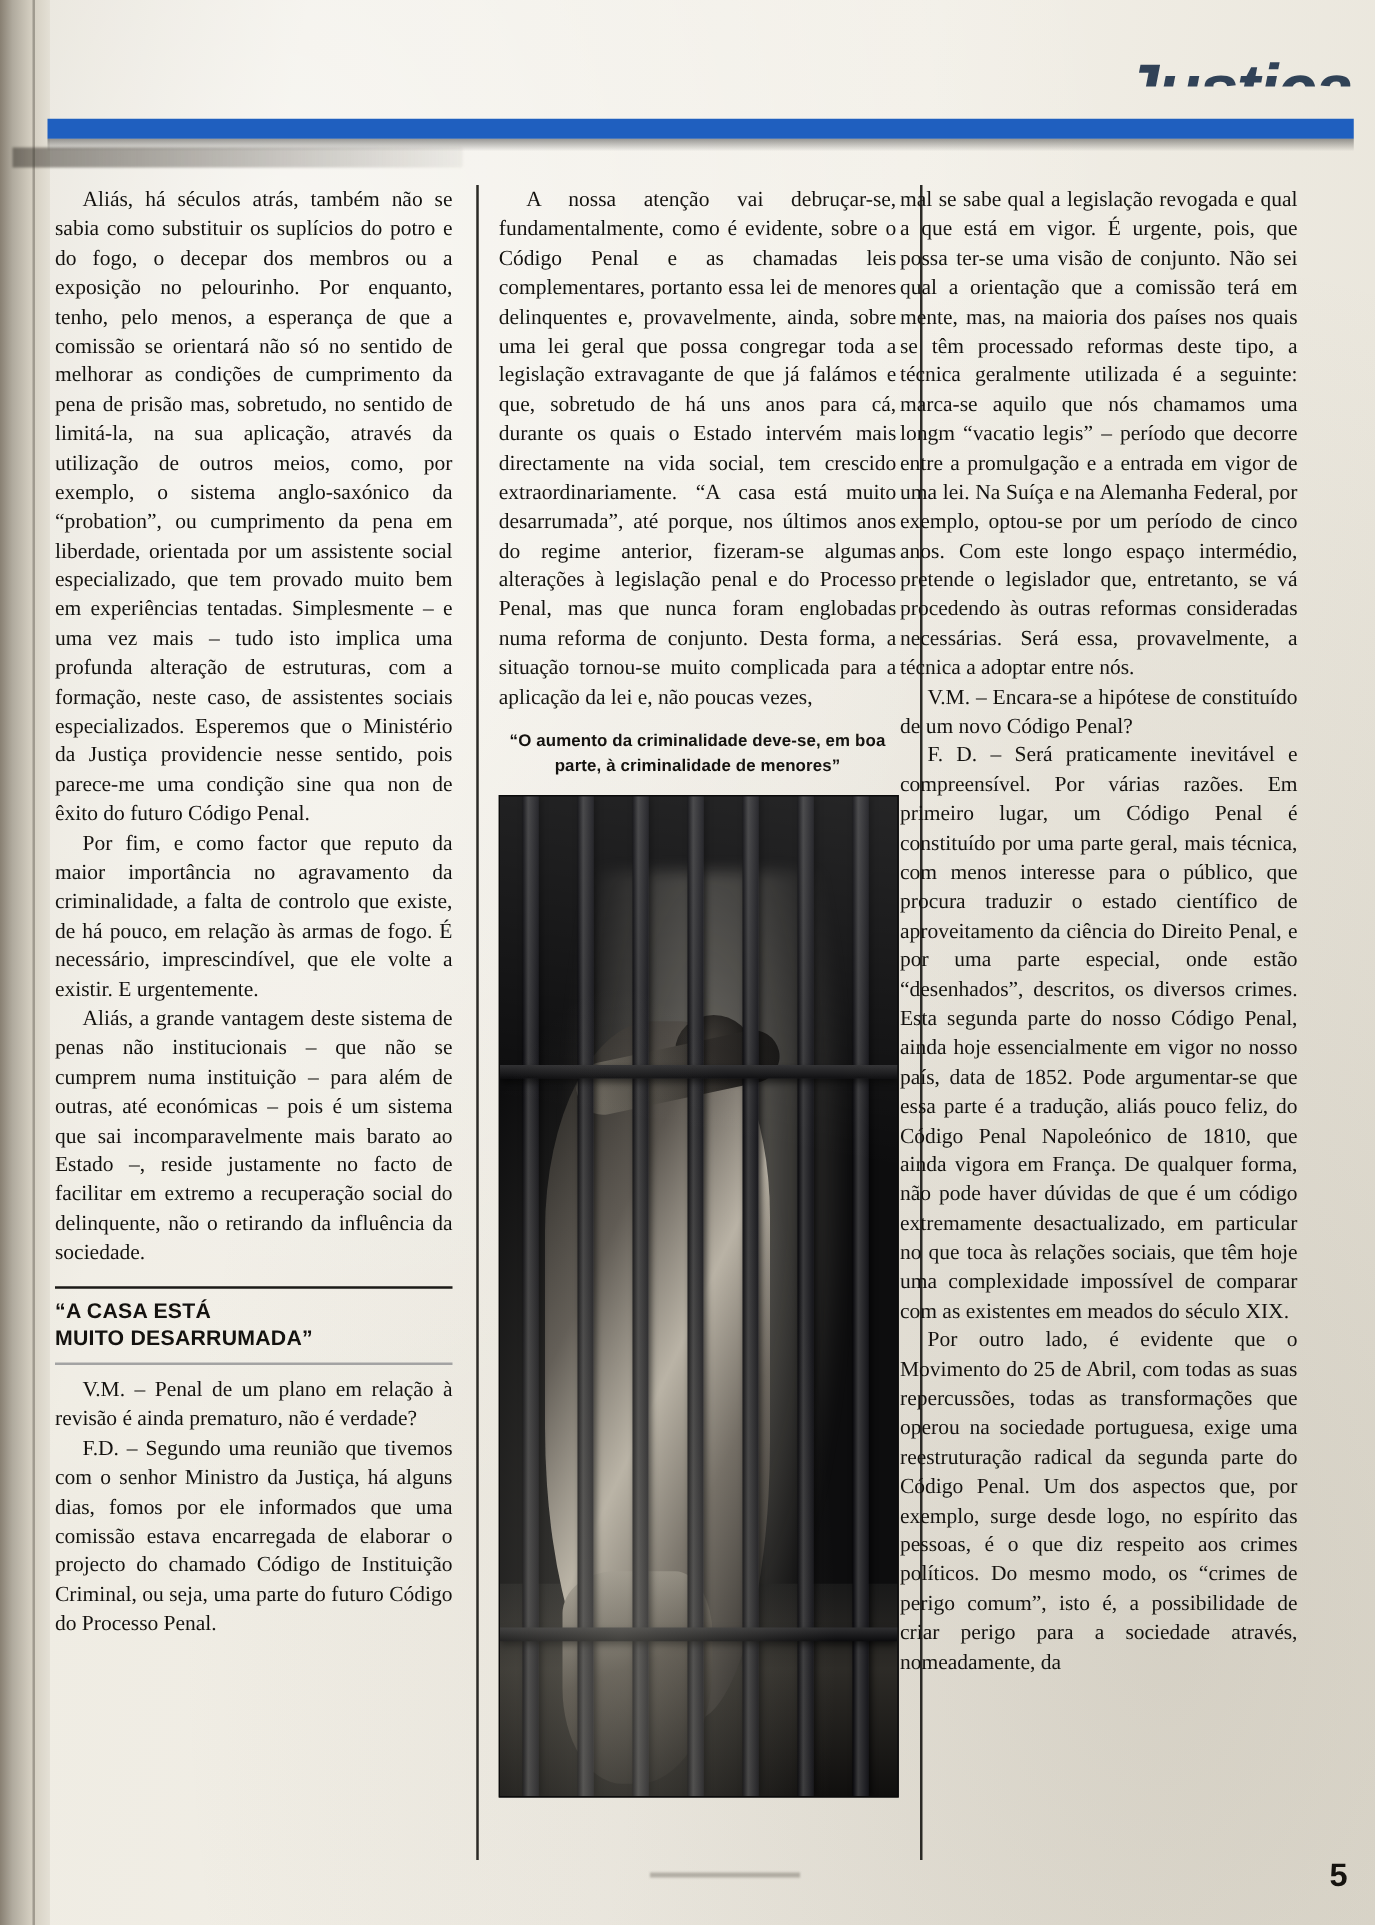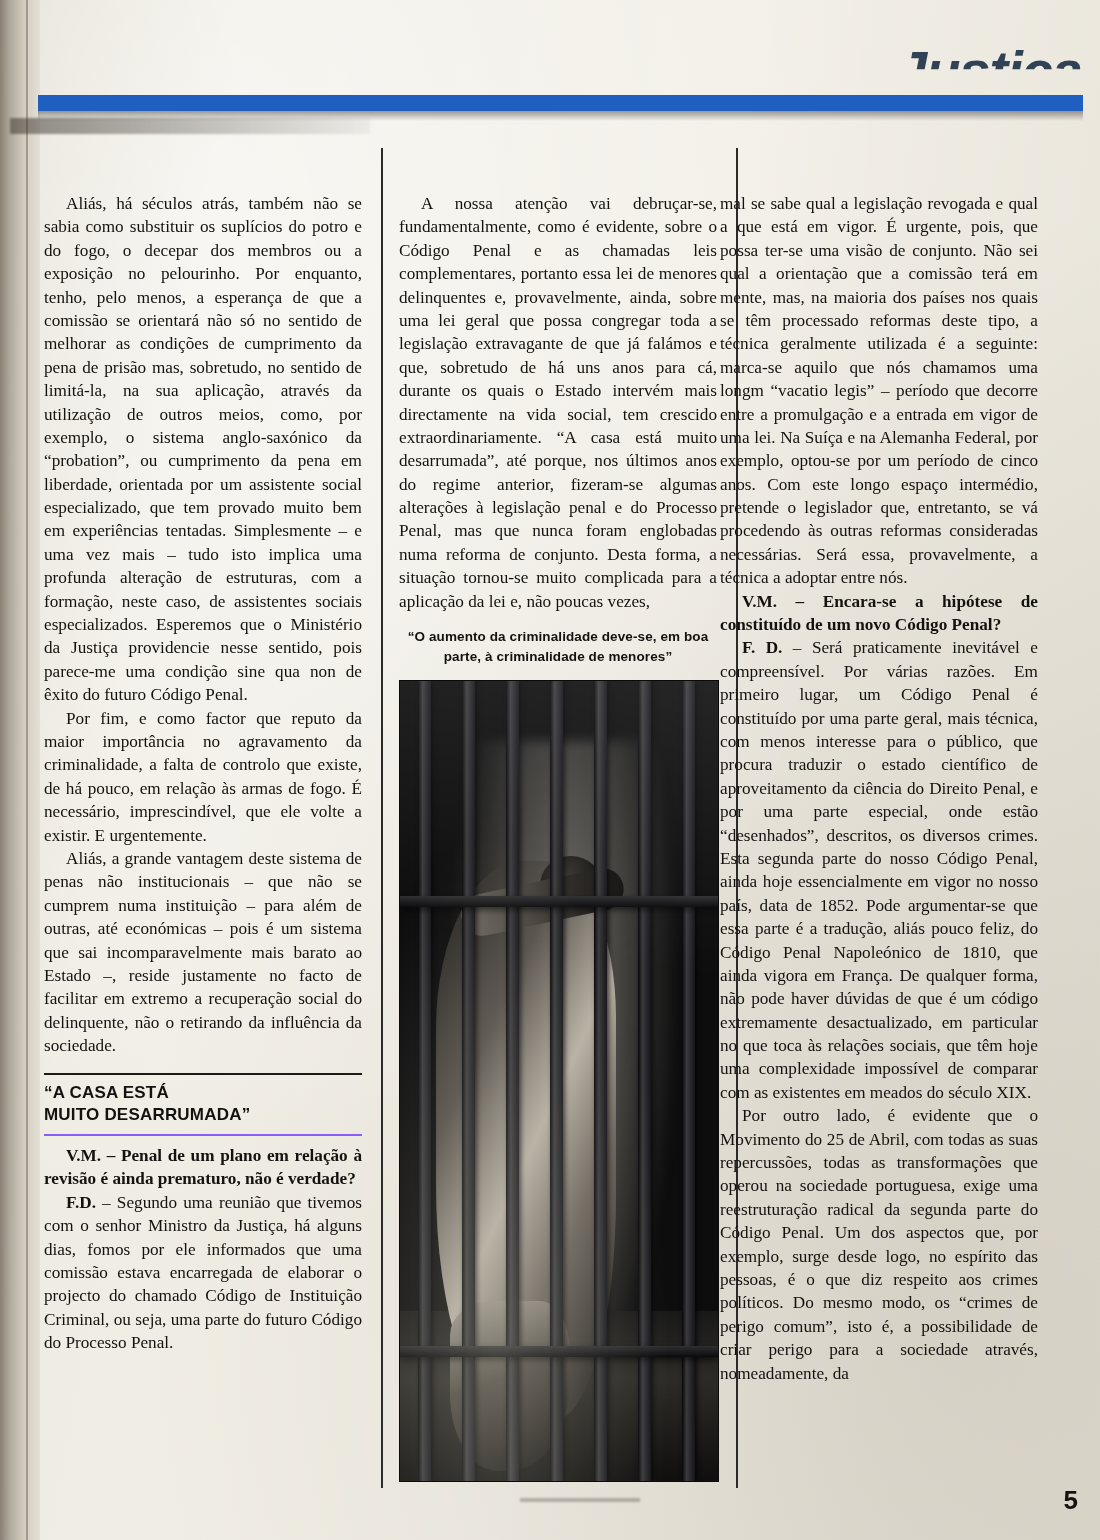--- a/index.html
+++ b/index.html
@@ -80,48 +80,47 @@
     height: 1340px;
   }
   .col {
     position: absolute;
     top: 0;
     width: 318px;
     font-size: 17.2px;
     line-height: 1.36;
     text-align: justify;
     hyphens: auto;
-    margin-top: 44px;
   }
   .col-1 { left: 0; }
   .col-2 { left: 355px; }
   .col-3 { left: 676px; }
 
   .rule {
     position: absolute;
     top: 0;
     width: 2px;
     height: 1340px;
     background: #2b2a26;
   }
   .rule-1 { left: 337px; }
   .rule-2 { left: 692px; }
 
   p {
     margin: 0;
     text-indent: 22px;
   }
   p.noindent { text-indent: 0; }
-  b, .b { font-weight: bold; }
+  b, .b { font-weight: normal; }
 
   
   .section-head {
     margin: 16px 0 8px 0;
     border-top: 2px solid #1b1a17;
-    border-bottom: 2px solid #8b5cf6;
+    border-bottom: 2px solid #a3a3a3;
     padding: 7px 0 8px 0;
     font-family: "Liberation Sans", sans-serif;
     font-weight: bold;
     font-size: 17px;
     line-height: 1.28;
     letter-spacing: 0.2px;
     text-indent: 0;
     text-align: left;
   }
 

